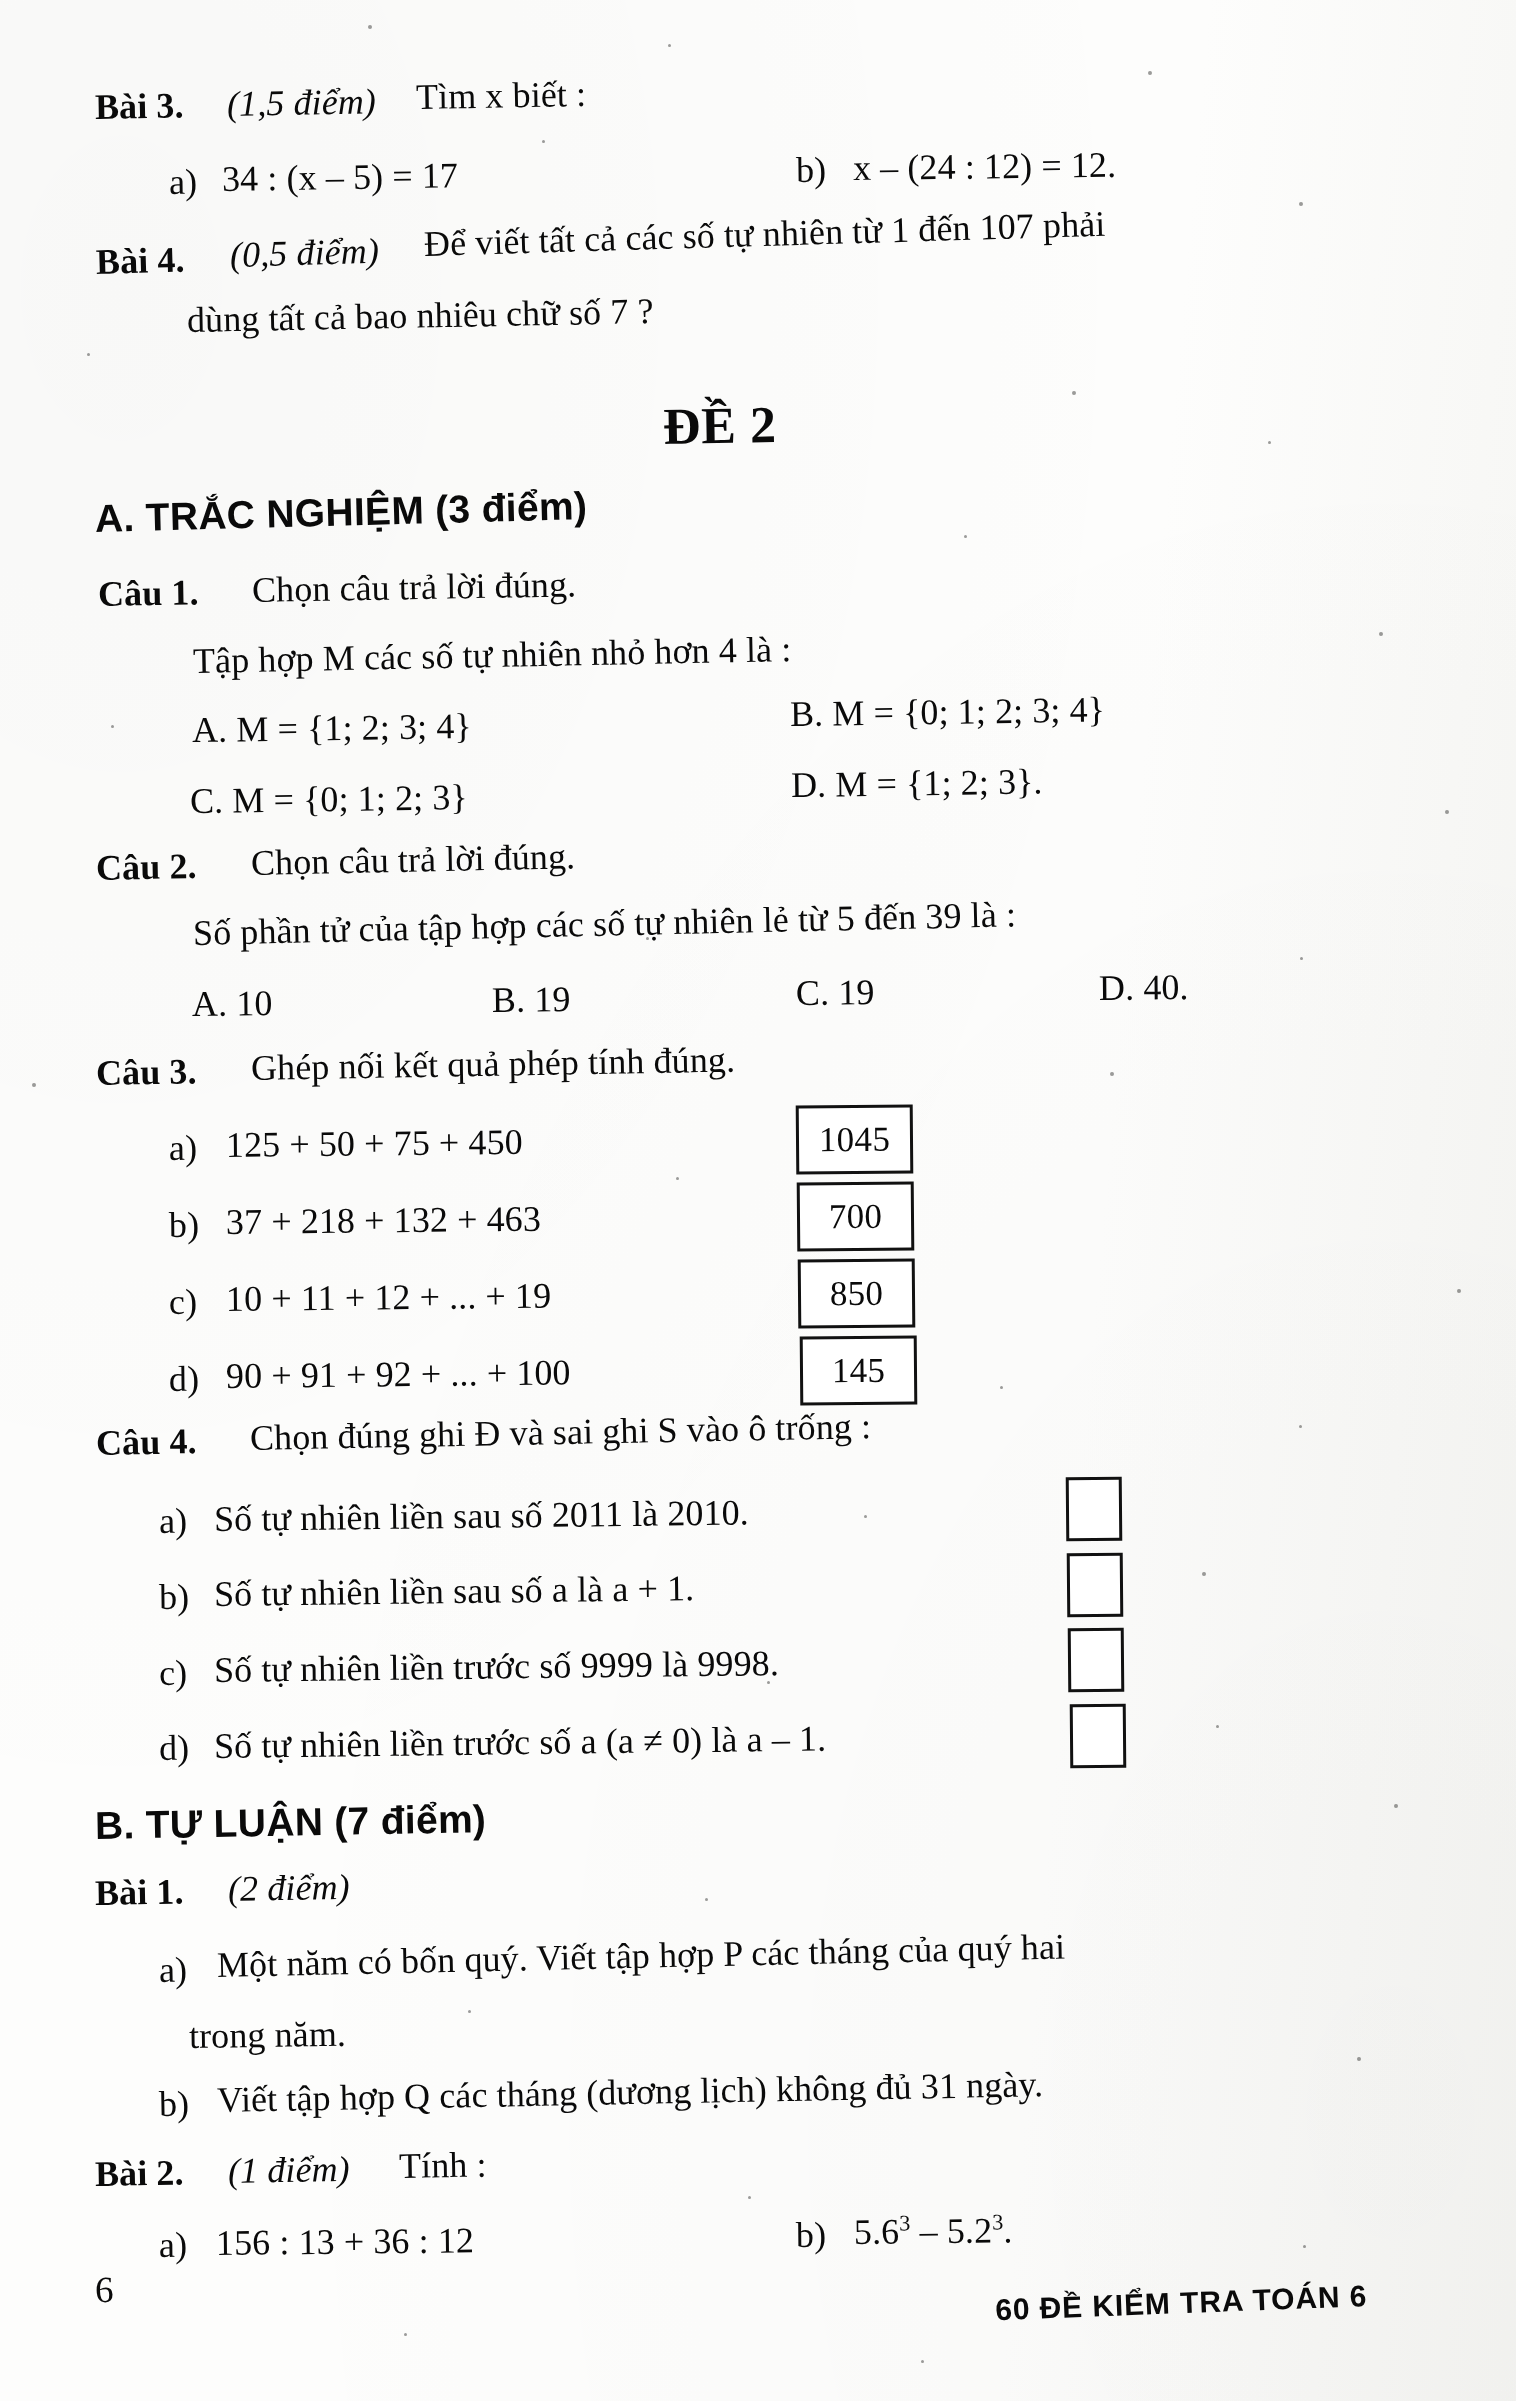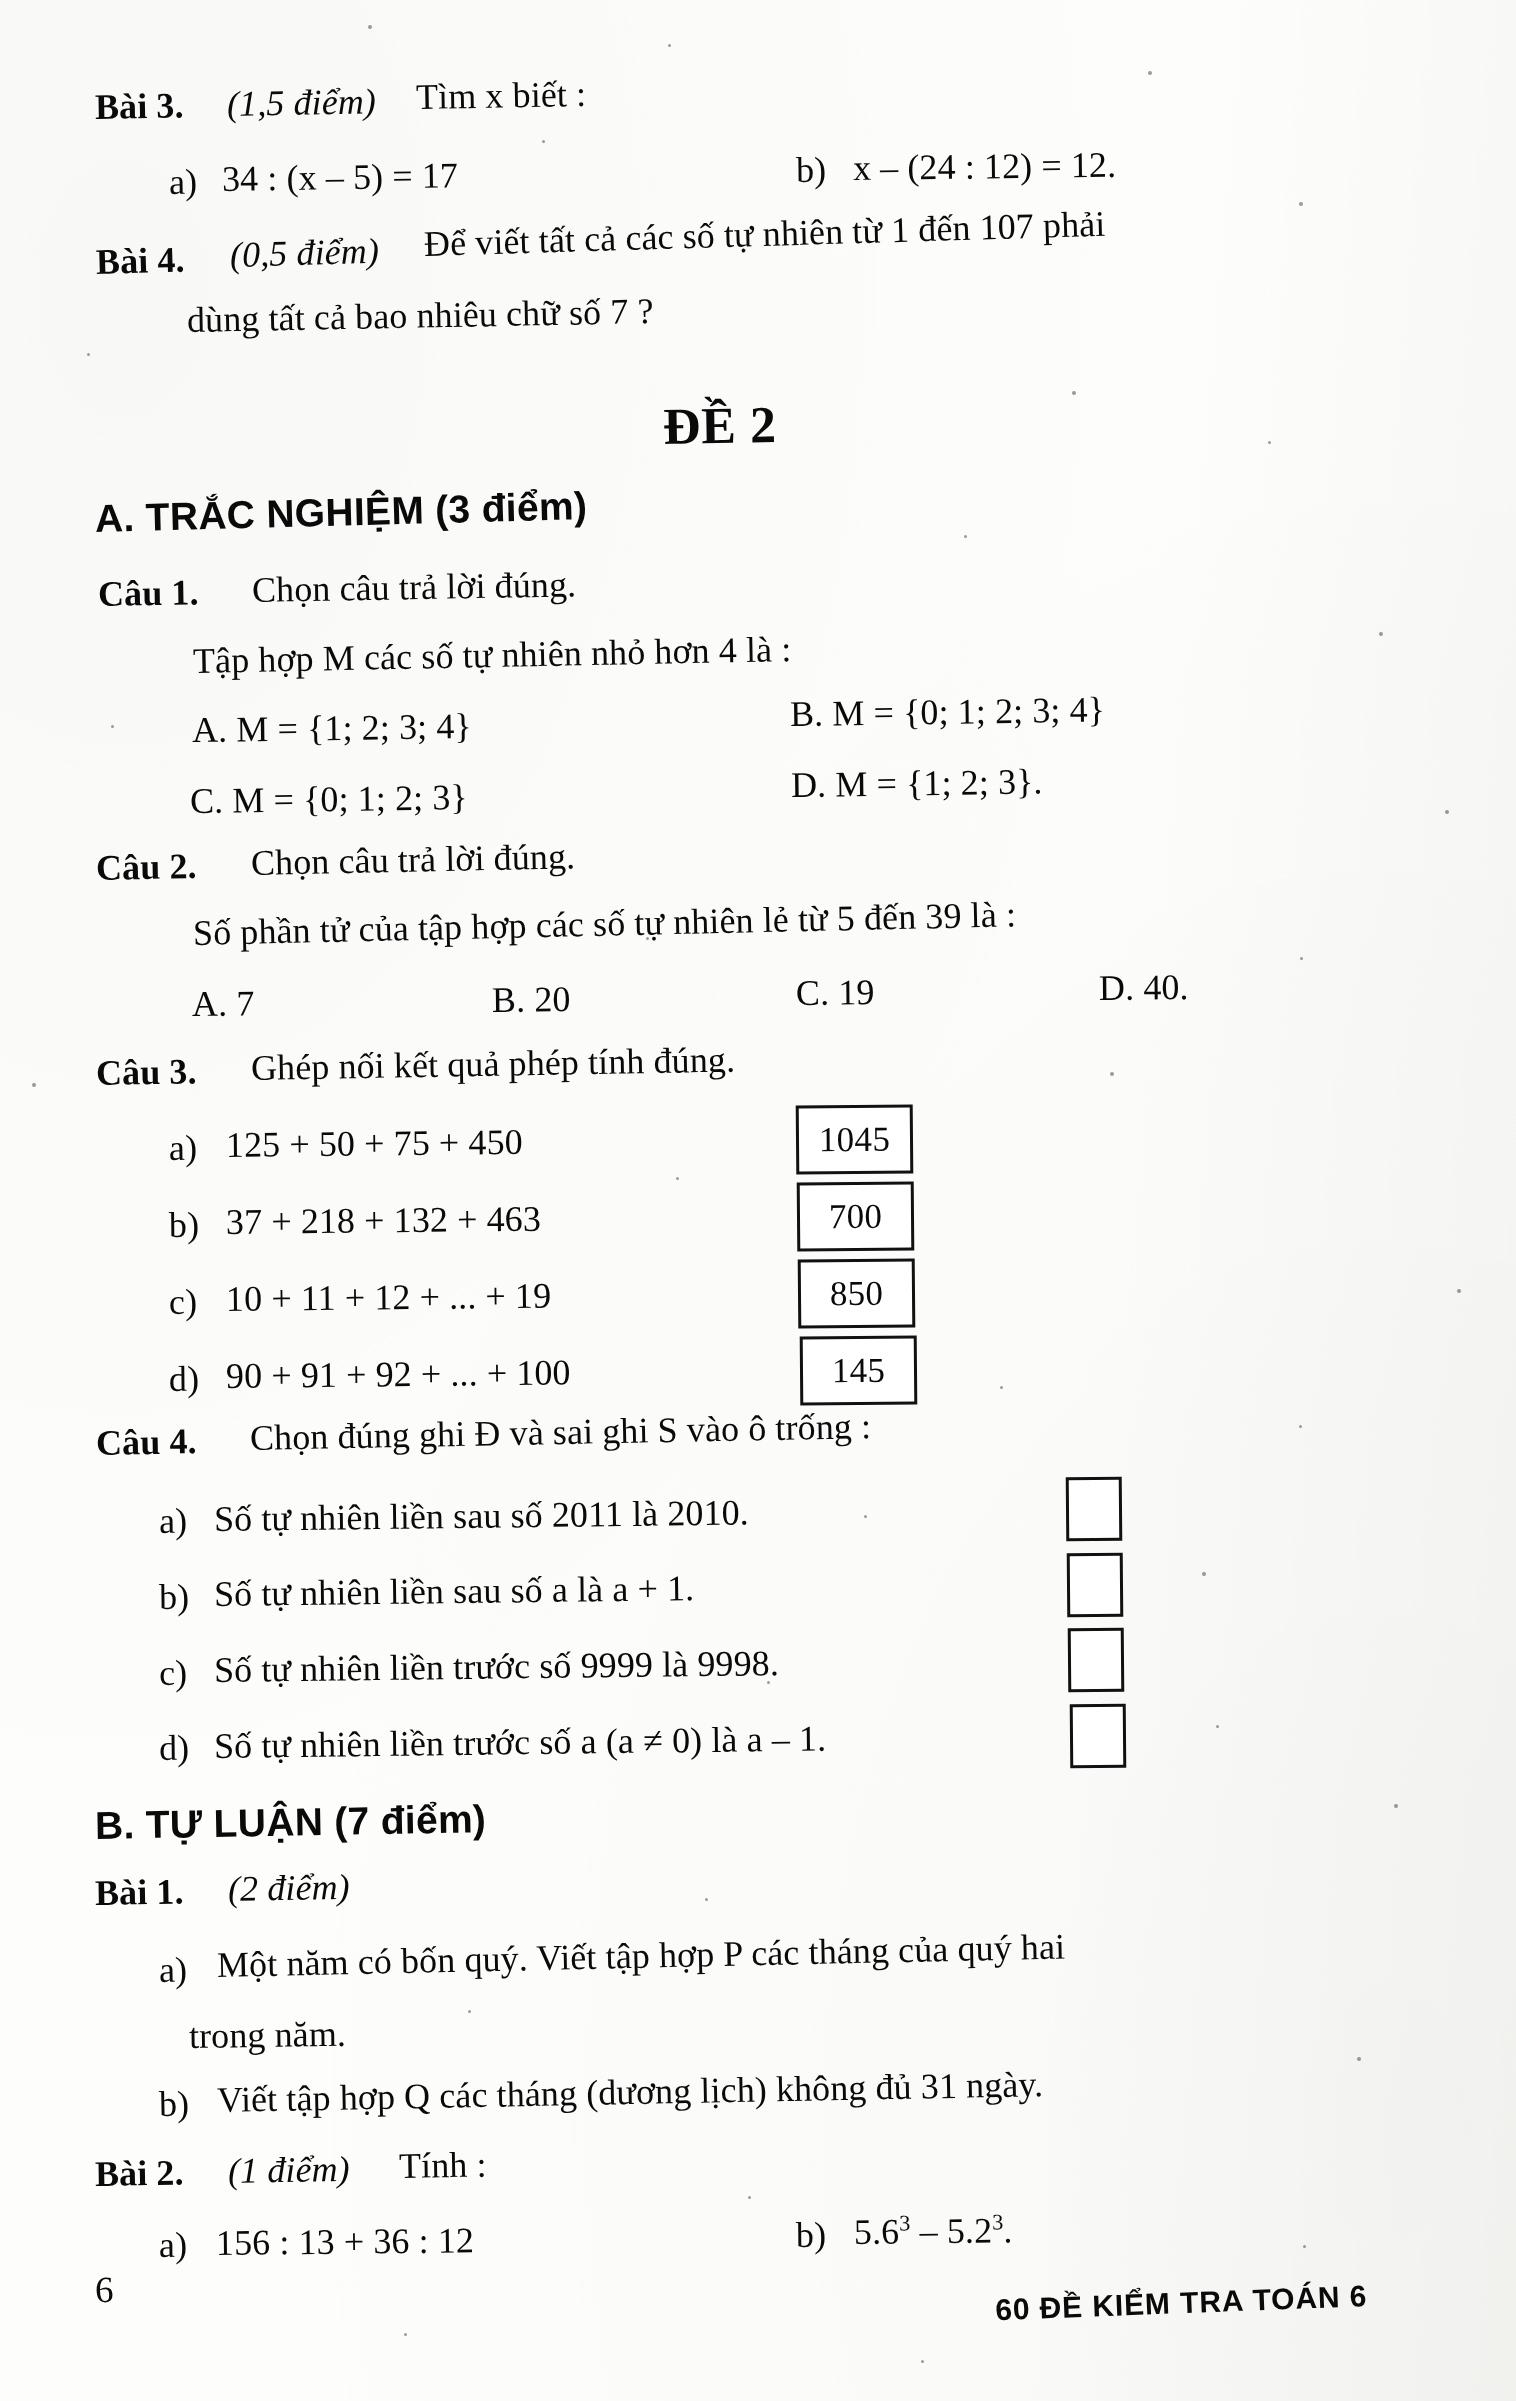--- a/index.html
+++ b/index.html
@@ -144,22 +144,22 @@
 
   <div class="ln" style="left:192px; top:711px; transform:rotate(-0.8deg);">A. M = {1; 2; 3; 4}</div>
   <div class="ln" style="left:790px; top:695px; transform:rotate(-0.8deg);">B. M = {0; 1; 2; 3; 4}</div>
   <div class="ln" style="left:190px; top:782px; transform:rotate(-0.8deg);">C. M = {0; 1; 2; 3}</div>
   <div class="ln" style="left:791px; top:766px; transform:rotate(-0.8deg);">D. M = {1; 2; 3}.</div>
 
   <div class="ln bold" style="left:96px; top:849px; transform:rotate(-1.2deg);">Câu 2.</div>
   <div class="ln" style="left:251px; top:844px; transform:rotate(-1.2deg);">Chọn câu trả lời đúng.</div>
   <div class="ln" style="left:193px; top:914px; transform:rotate(-1.3deg);">Số phần tử của tập hợp các số tự nhiên lẻ từ 5 đến 39 là :</div>
 
-  <div class="ln" style="left:192px; top:985px; transform:rotate(-0.6deg);">A. 7</div>
-  <div class="ln" style="left:492px; top:981px; transform:rotate(-0.6deg);">B. 20</div>
+  <div class="ln" style="left:192px; top:985px; transform:rotate(-0.6deg);">A. 10</div>
+  <div class="ln" style="left:492px; top:981px; transform:rotate(-0.6deg);">B. 19</div>
   <div class="ln" style="left:796px; top:974px; transform:rotate(-0.6deg);">C. 19</div>
   <div class="ln" style="left:1099px; top:969px; transform:rotate(-0.6deg);">D. 40.</div>
 
   <div class="ln bold" style="left:96px; top:1054px; transform:rotate(-1.0deg);">Câu 3.</div>
   <div class="ln" style="left:251px; top:1049px; transform:rotate(-1.0deg);">Ghép nối kết quả phép tính đúng.</div>
 
   <div class="ln" style="left:169px; top:1129px; transform:rotate(-0.6deg);">a)</div>
   <div class="ln" style="left:226px; top:1126px; transform:rotate(-0.6deg);">125 + 50 + 75 + 450</div>
 
   <div class="ln" style="left:169px; top:1206px; transform:rotate(-0.6deg);">b)</div>

